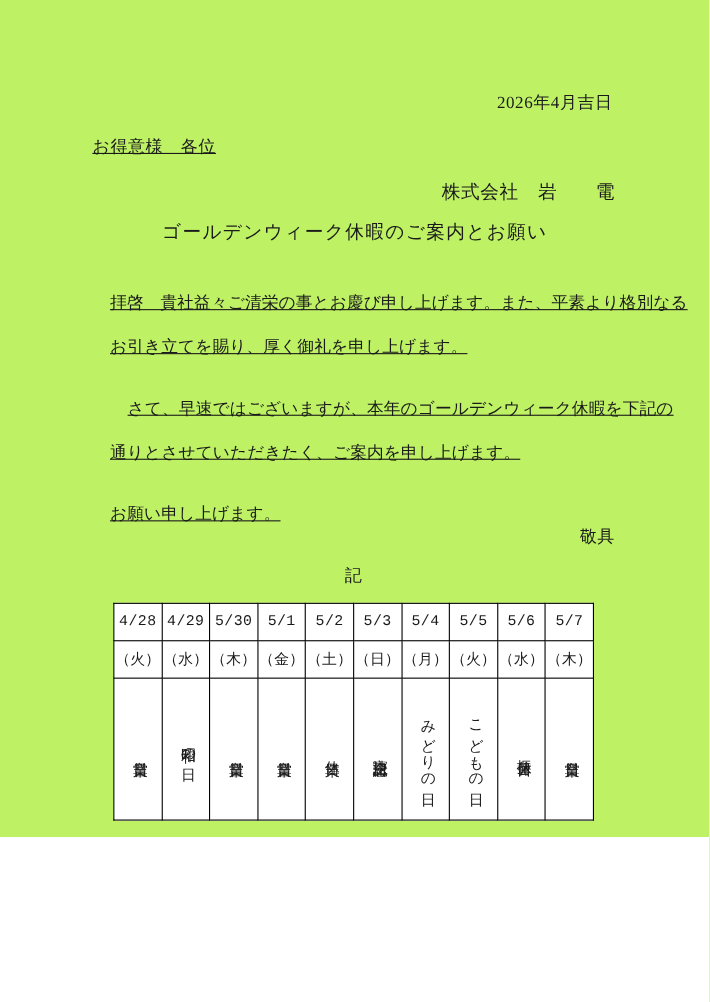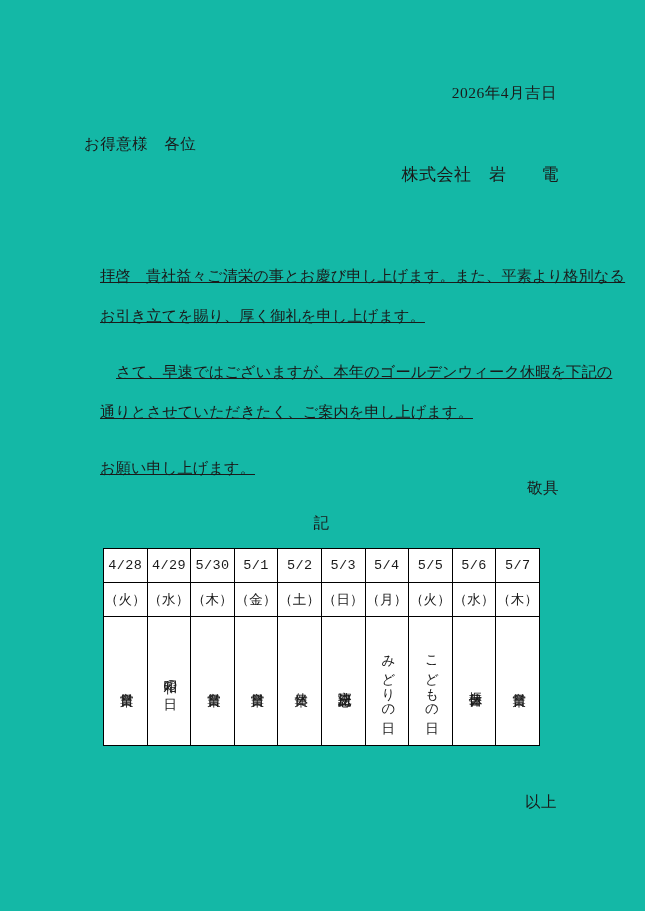--- a/index.html
+++ b/index.html
@@ -8,41 +8,42 @@
     padding: 0;
     background: #ffffff;
   }
   body {
     font-family: "Liberation Serif", "DejaVu Serif", serif;
     color: #1a1a1a;
   }
   .page {
     position: relative;
     width: 645px;
-    height: 911px;
-    background: #14b8a6;
+    height: 761px;
+    background: #bef264;
     overflow: hidden;
   }
 
   
   .date-line {
     position: absolute;
     top: 83px;
     right: 88px;
     font-size: 15.5px;
     letter-spacing: 0.5px;
     white-space: nowrap;
   }
   .addressee {
     position: absolute;
-    top: 134px;
+    top: 123px;
     left: 84px;
     font-size: 15.5px;
     letter-spacing: 0.5px;
     white-space: nowrap;
+    text-decoration: underline;
   }
   .sender {
     position: absolute;
     top: 163px;
     right: 86px;
     font-size: 17px;
     letter-spacing: 0.5px;
     white-space: nowrap;
   }
   .doc-title {
@@ -154,20 +155,21 @@
 <body>
 
 <div class="page">
 
   <div class="date-line">2026年4月吉日</div>
 
   <div class="addressee">お得意様　各位</div>
 
   <div class="sender">株式会社　岩　　電</div>
 
+  <div class="doc-title">ゴールデンウィーク休暇のご案内とお願い</div>
 
   <div class="body-block">
     <div class="para">
       <div class="para-line">拝啓　貴社益々ご清栄の事とお慶び申し上げます。また、平素より格別なる</div>
       <div class="para-line">お引き立てを賜り、厚く御礼を申し上げます。</div>
     </div>
     <div class="para">
       <div class="para-line indent">さて、早速ではございますが、本年のゴールデンウィーク休暇を下記の</div>
       <div class="para-line">通りとさせていただきたく、ご案内を申し上げます。</div>
     </div>

